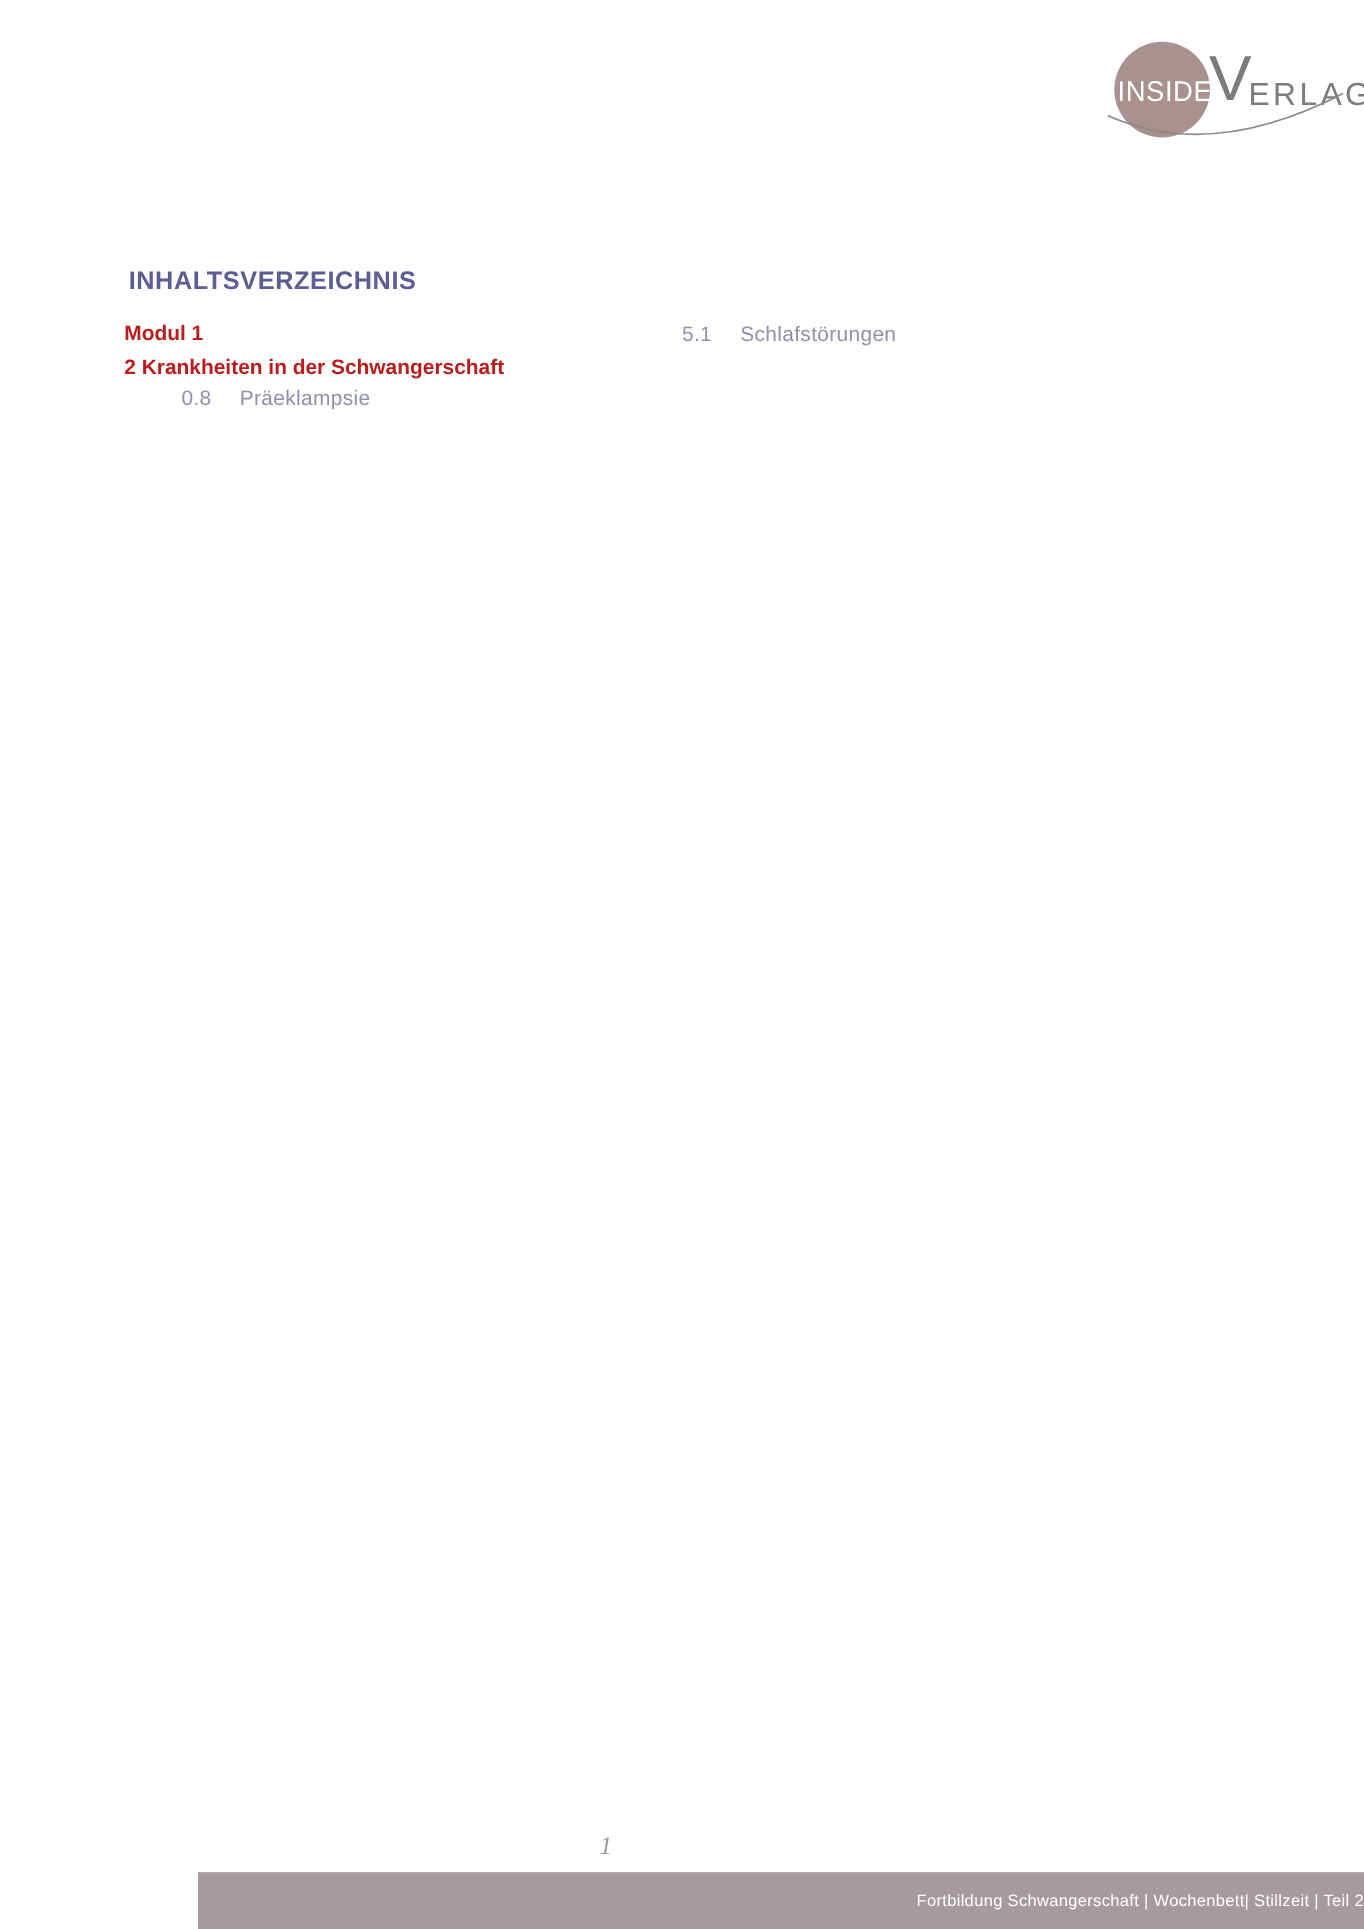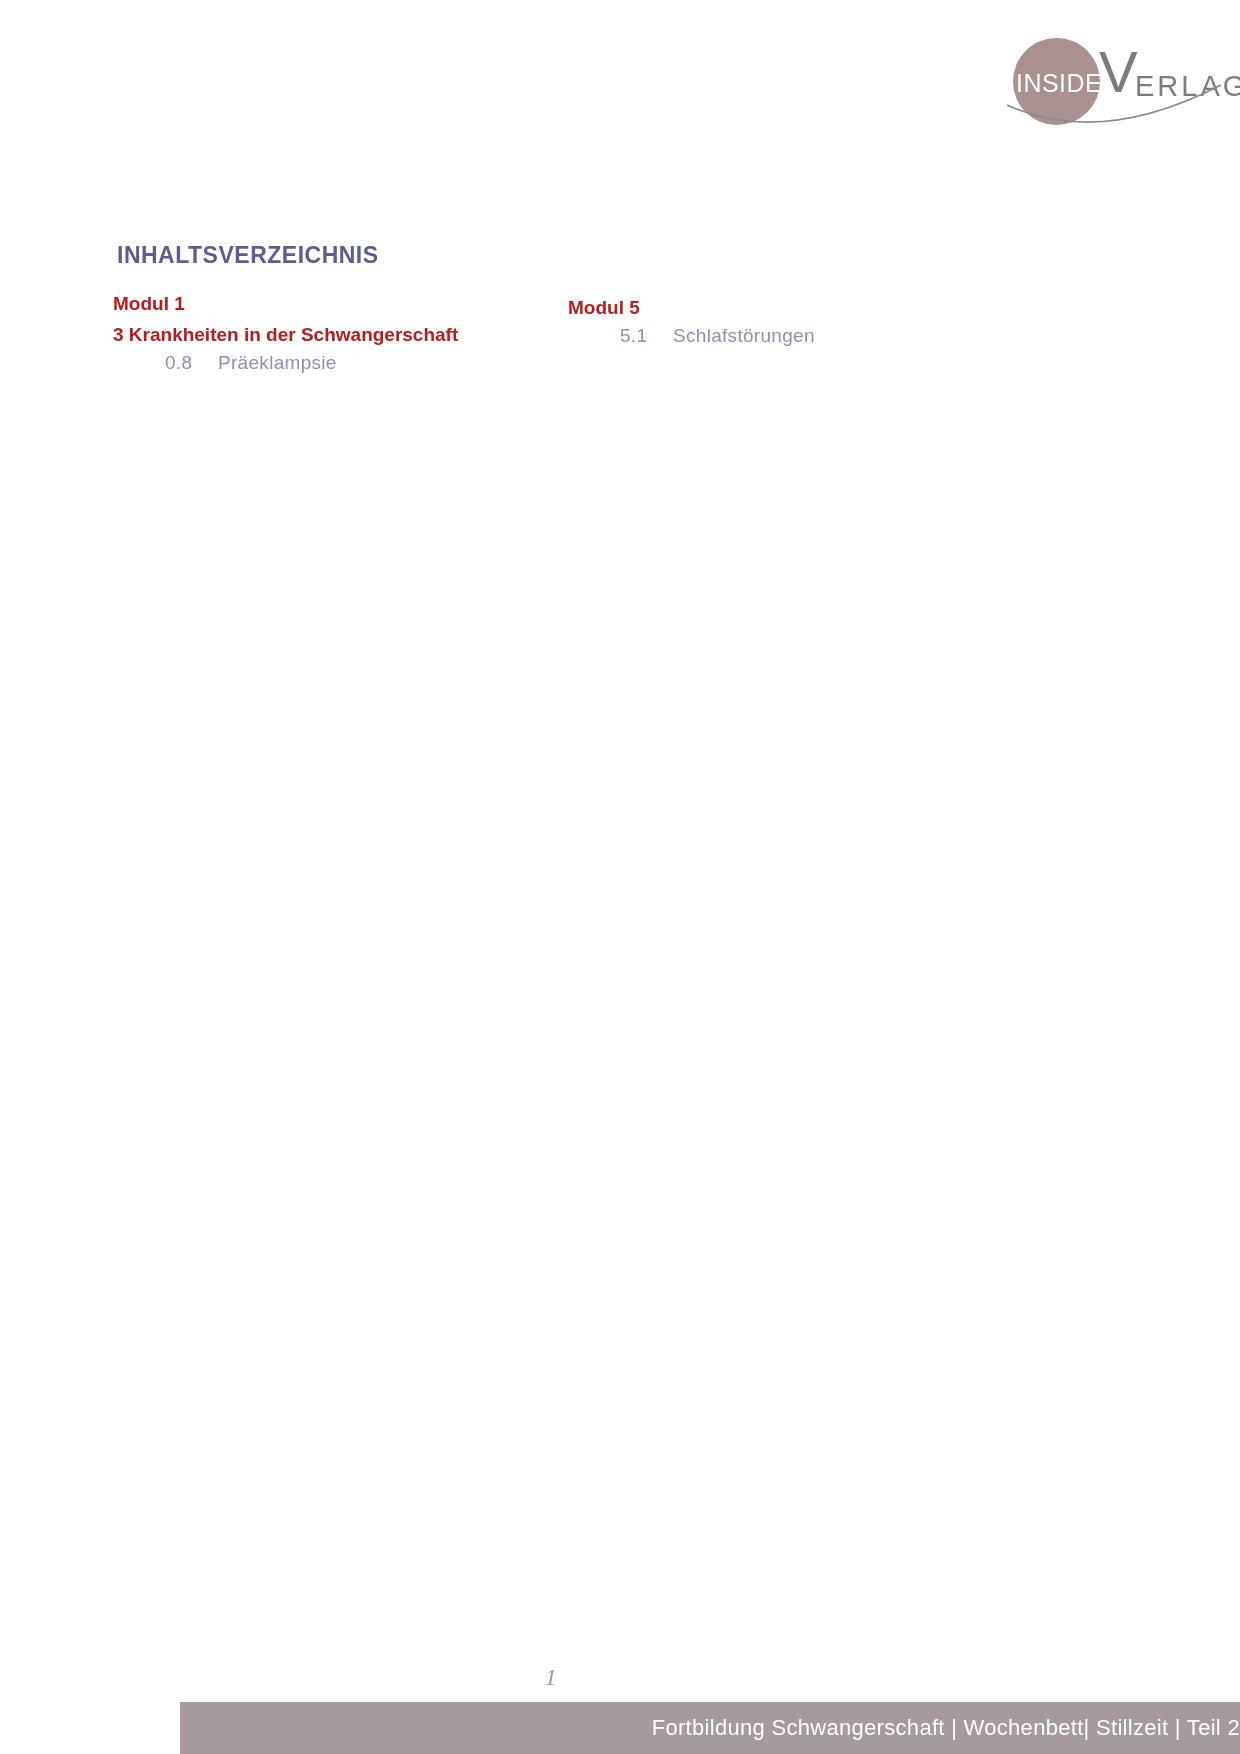--- a/index.html
+++ b/index.html
@@ -63,21 +63,21 @@
     position:absolute; left:545px; top:1665px;
     font-family:"Liberation Serif", serif; font-style:italic;
     font-size:23px; color:#9a9a9a;
   }
   .footer-bar {
     position:absolute; left:180px; right:0; bottom:0; height:52px;
     background:#a59a9c;
     display:flex; align-items:center; justify-content:flex-end;
     padding-right:16px; box-sizing:border-box;
   }
-  .footer-bar span { color:#ffffff; font-size:22px; letter-spacing:0.3px; }
+  .footer-bar span { color:#ffffff; font-size:15px; letter-spacing:0.3px; }
 </style>
 </head>
 <body>
 
 <div class="page">
 
   <div class="logo">
     <div class="logo-circle"></div>
     <span class="logo-inside">INSIDE</span>
     <span class="logo-v">V</span>
@@ -86,35 +86,34 @@
       <path d="M2,80 C55,104 125,107 216,60" fill="none" stroke="#8a8a8a" stroke-width="1.6"></path>
     </svg>
   </div>
 
   <h1 class="toc-title">INHALTSVERZEICHNIS</h1>
 
   <div class="columns">
     <div class="col col-left" id="col-left">
   <section class="module">
     <div class="module-label">Modul 1</div>
-    <div class="section-title">3 Krankheiten in der Schwangerschaft</div>
+    <div class="section-title">2 Krankheiten in der Schwangerschaft</div>
     <div class="entries">
   <div class="entry">
     <span class="num">0.8</span>
     <span class="label">Präeklampsie</span>
     <span class="page">4</span>
   </div>
 
 </div>
   </section>
 
 </div>
     <div class="col col-right" id="col-right">
   <section class="module">
-    <div class="module-label">Modul 5</div>
     <div class="entries">
   <div class="entry">
     <span class="num">5.1</span>
     <span class="label">Schlafstörungen</span>
     <span class="page">23</span>
   </div>
 
 </div>
   </section>
 

